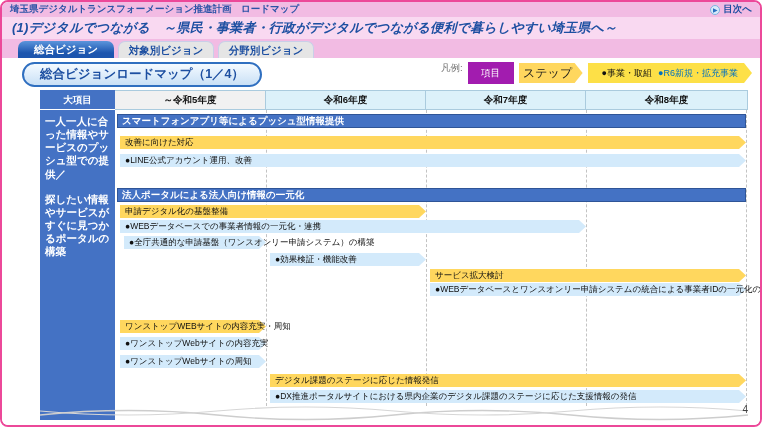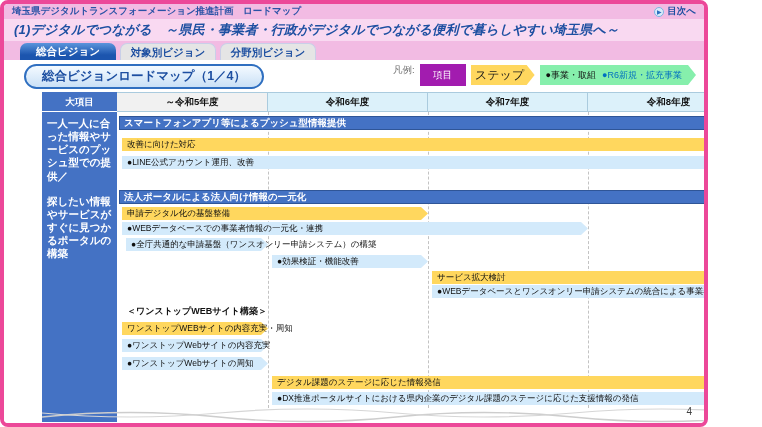--- a/index.html
+++ b/index.html
@@ -1,36 +1,36 @@
 <!DOCTYPE html>
 <html><head>
 <meta charset="utf-8">
 <style>
   html,body{margin:0;padding:0;background:#fff;}
   *{box-sizing:border-box;font-family:"Liberation Sans","DejaVu Sans",sans-serif;}
-  .slide{position:relative;width:708px;height:427px;border:4px solid #ec4899;border-radius:8px;overflow:hidden;background:#fff;}
+  .slide{position:relative;width:762px;height:427px;border:2px solid #ec4899;border-radius:8px;overflow:hidden;background:#fff;}
   
   .strip1{height:15px;background:#f2bbe3;display:flex;align-items:center;justify-content:space-between;padding:0 8px;}
   .doc-title{font-size:9.5px;font-weight:bold;color:#2a52a6;}
   .toc{display:flex;align-items:center;gap:3px;cursor:pointer;}
   .toc-icon{width:10px;height:10px;border-radius:50%;background:#d9ebfa;border:1px solid #7fb3e0;color:#2a6fc0;font-size:6px;line-height:9px;text-align:center;display:inline-block;}
   .toc-label{font-size:9.5px;font-weight:bold;color:#1d4fa1;}
   .titleband{height:22px;background:#f9d9f1;display:flex;align-items:center;padding:0 10px;font-style:italic;}
   .main-title{font-size:13px;font-weight:bold;color:#1d4fa1;letter-spacing:.2px;}
   .tabband{height:19px;background:#f2bbe3;display:flex;align-items:flex-end;padding:0 0 0 16px;gap:4px;}
   .tab{width:96px;height:17px;border-radius:7px 7px 0 0;font-size:10.5px;font-weight:bold;text-align:center;line-height:17px;color:#1d4fa1;background:#e5e5e5;border:1px solid #c9cfe8;border-bottom:none;cursor:pointer;}
   .tab.active{background:linear-gradient(180deg,#5b95dc 0%,#1c55ae 70%);color:#fff;border:none;}
   
   .content{position:relative;height:371px;background:#fff;}
   .badge{position:absolute;left:20px;top:4px;padding:2px 16px;border:2px solid #2f6fc0;border-radius:14px;background:linear-gradient(180deg,#f4faff,#c9e0f6);font-size:12.5px;font-weight:bold;color:#1d4fa1;}
   .legend{position:absolute;right:8px;top:4px;display:flex;align-items:center;gap:5px;}
   .legend-label{font-size:9.5px;color:#6f6f6f;align-self:flex-start;}
   .lg-item{width:46px;height:22px;background:#a21caf;color:#fff;font-size:9.5px;font-weight:normal;text-align:center;line-height:22px;}
   .lg-step{width:64px;height:20px;background:#ffd75e;color:#1a1a1a;font-size:12px;text-align:center;line-height:20px;clip-path:polygon(0 0,calc(100% - 8px) 0,100% 50%,calc(100% - 8px) 100%,0 100%);padding-right:6px;}
-  .lg-task{height:20px;background:#86efac;display:flex;align-items:center;gap:6px;padding:0 14px 0 6px;clip-path:polygon(0 0,calc(100% - 8px) 0,100% 50%,calc(100% - 8px) 100%,0 100%);}
+  .lg-task{height:20px;background:#fde047;display:flex;align-items:center;gap:6px;padding:0 14px 0 14px;clip-path:polygon(0 0,calc(100% - 8px) 0,100% 50%,calc(100% - 8px) 100%,0 100%);}
   .lg-task .t1{font-size:9px;color:#111;}
   .lg-task .t2{font-size:9px;color:#0070c0;}
   
   .thead{position:absolute;left:38px;top:32px;height:20px;display:flex;}
   .corner{width:75px;height:20px;background:#4472c4;border-bottom:1px solid #fff;color:#fff;font-size:9.5px;font-weight:bold;text-align:center;line-height:20px;}
   .th{height:20px;border:1px solid #aacbde;border-left:none;font-size:9.5px;font-weight:bold;color:#111;text-align:center;line-height:18px;background:#dcf1fa;}
   .th.past{background:#f1f1f1;}
   .rowlabel{position:absolute;left:38px;top:52px;width:75px;height:310px;background:#4472c4;color:#fff;font-size:10.5px;font-weight:bold;padding:5px 3px 0 5px;line-height:1.25;}
   .rowlabel p{margin:0 0 12px 0;}
   .timeline{position:absolute;left:113px;top:52px;width:633px;height:310px;}
@@ -139,23 +139,20 @@
           <span class="txt">●効果検証・機能改善</span>
         </div>
         <div class="bar step" style="left: 315px; top: 159px; width: 316px;">
           <i class="bg"></i>
           <span class="txt">サービス拡大検討</span>
         </div>
         <div class="bar task" style="left: 315px; top: 173px; width: 316px;">
           <i class="bg"></i>
           <span class="txt">●WEBデータベースとワンスオンリー申請システムの統合による事業者IDの一元化の検討</span>
         </div>
-        <div class="bar label" style="left: 5px; top: 193px; width: 200px;">
-          <span class="txt">＜ワンストップWEBサイト構築＞</span>
-        </div>
         <div class="bar step" style="left: 5px; top: 210px; width: 146px;">
           <i class="bg"></i>
           <span class="txt">ワンストップWEBサイトの内容充実・周知</span>
         </div>
         <div class="bar task" style="left: 5px; top: 227px; width: 146px; border-radius: 6px;">
           <i class="bg"></i>
           <span class="txt">●ワンストップWebサイトの内容充実</span>
         </div>
         <div class="bar task" style="left: 5px; top: 245px; width: 146px;">
           <i class="bg"></i>

